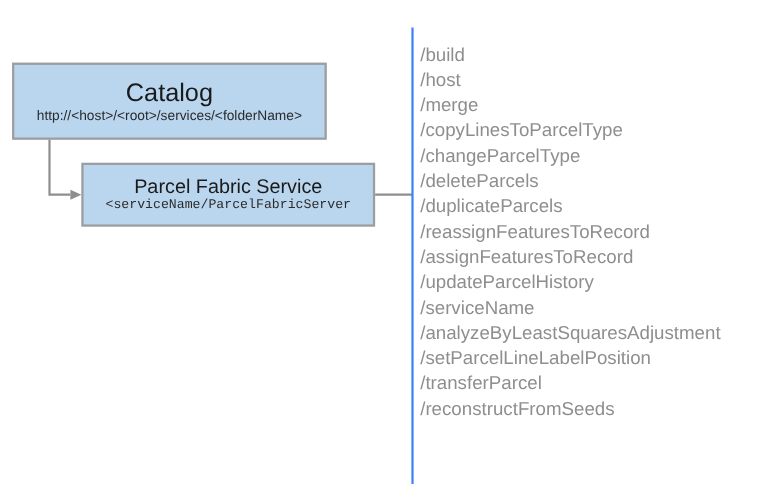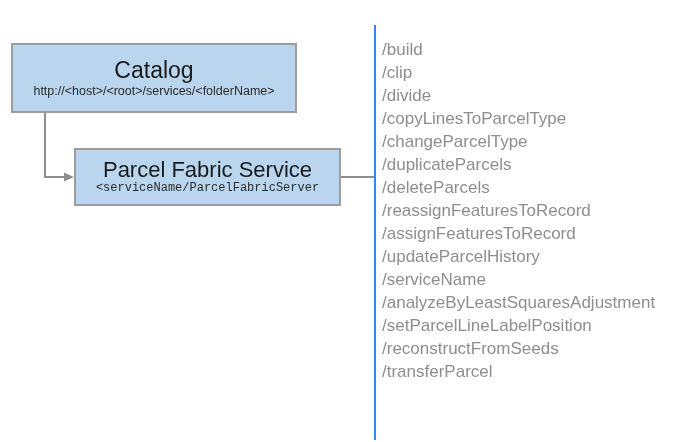--- a/index.html
+++ b/index.html
@@ -32,21 +32,21 @@
     border: 2px solid #9d9d9d;
     display: flex;
     flex-direction: column;
     align-items: center;
     justify-content: center;
     text-align: center;
   }
 
   #catalog-node {
     left: 11px;
-    top: 43px;
+    top: 57px;
     width: 286px;
     height: 70px;
   }
 
   #parcel-fabric-node {
     left: 74px;
     top: 148px;
     width: 267px;
     height: 58px;
   }
@@ -54,21 +54,21 @@
   .node-title {
     color: #1a1a1a;
     line-height: 1.05;
     white-space: nowrap;
   }
   #catalog-node .node-title {
     font-size: 23px;
     margin-bottom: 3px;
   }
   #parcel-fabric-node .node-title {
-    font-size: 22px;
+    font-size: 18px;
     margin-bottom: 1px;
     text-align: right;
   }
 
   .node-subtitle {
     color: #2b2b2b;
     font-size: 12.5px;
     line-height: 1.1;
     white-space: nowrap;
   }
@@ -126,29 +126,29 @@
     <div class="node-subtitle">http://&lt;host&gt;/&lt;root&gt;/services/&lt;folderName&gt;</div>
   </div>
 
   <div class="node" id="parcel-fabric-node">
     <div class="node-title">Parcel Fabric Service</div>
     <div class="node-subtitle">&lt;serviceName/ParcelFabricServer</div>
   </div>
 
   <ul id="endpoint-list">
       <li>/build</li>
-      <li>/clip</li>
-      <li>/divide</li>
+      <li>/host</li>
+      <li>/merge</li>
       <li>/copyLinesToParcelType</li>
       <li>/changeParcelType</li>
+      <li>/deleteParcels</li>
       <li>/duplicateParcels</li>
-      <li>/deleteParcels</li>
       <li>/reassignFeaturesToRecord</li>
       <li>/assignFeaturesToRecord</li>
       <li>/updateParcelHistory</li>
       <li>/serviceName</li>
       <li>/analyzeByLeastSquaresAdjustment</li>
       <li>/setParcelLineLabelPosition</li>
+      <li>/transferParcel</li>
       <li>/reconstructFromSeeds</li>
-      <li>/transferParcel</li>
     </ul>
 
 </div>
 
 </body></html>

